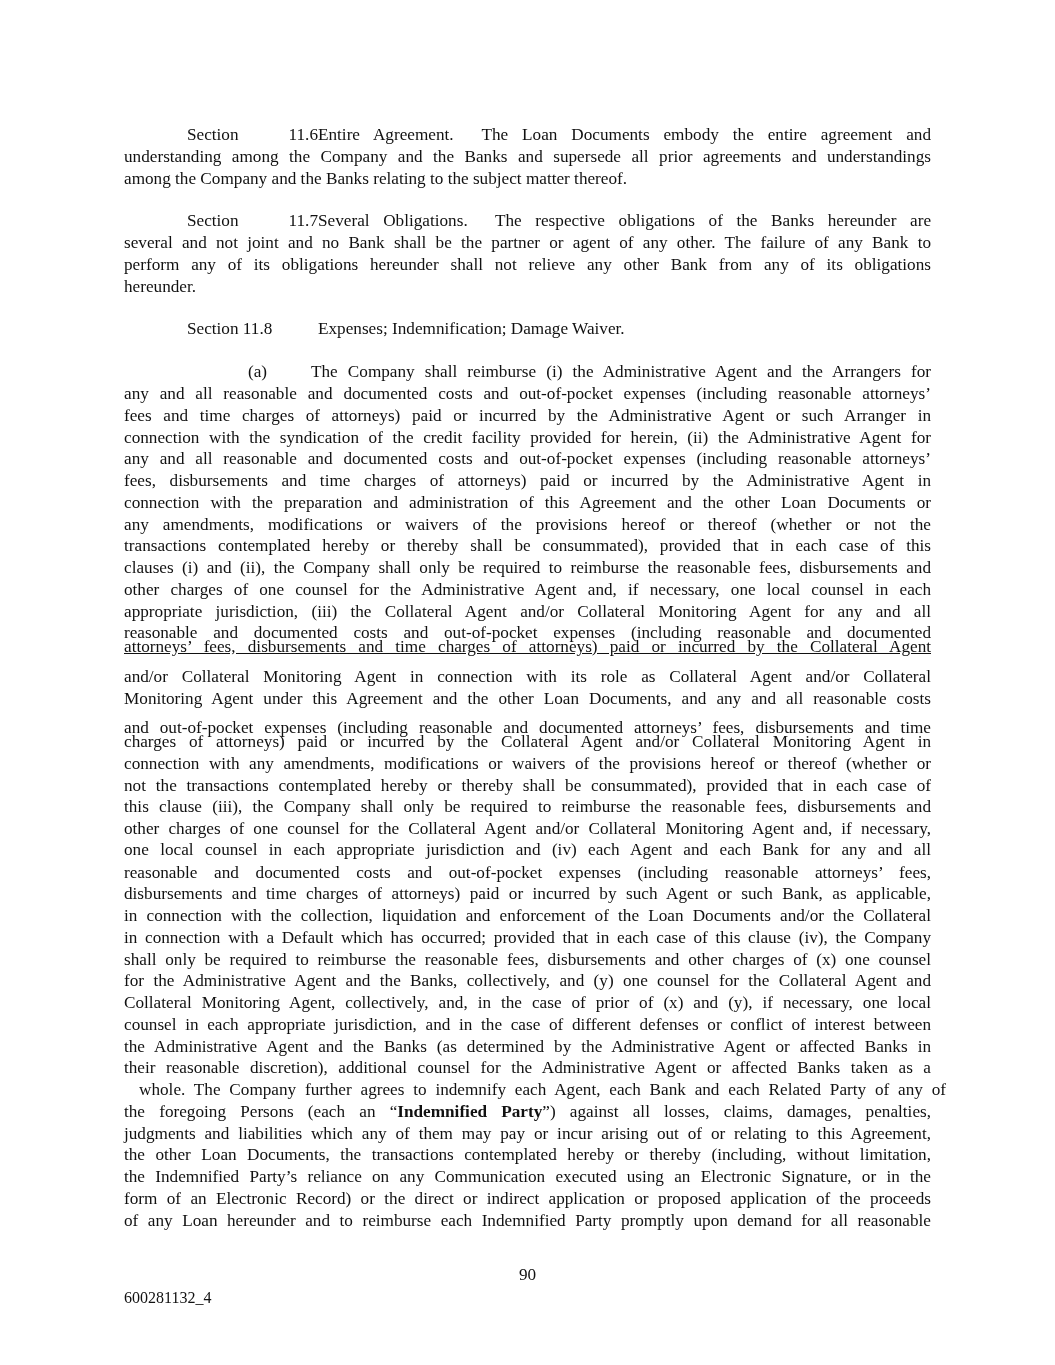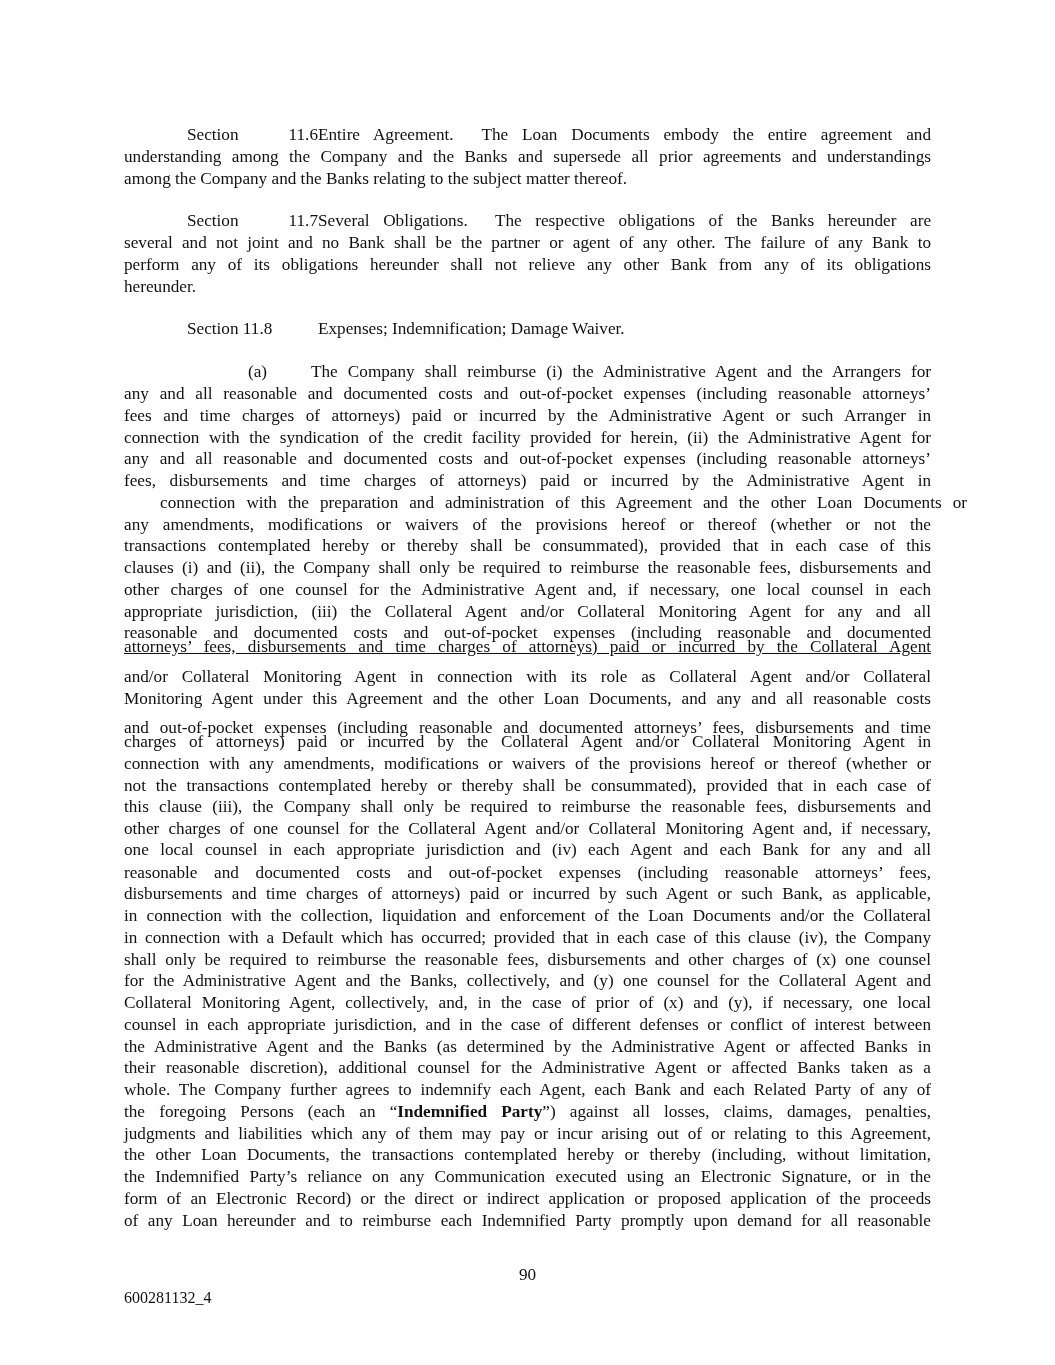--- a/index.html
+++ b/index.html
@@ -38,21 +38,21 @@
 
   <div class="line ind1 last" style="top:318px"><span class="sec-num">Section 11.8</span><span class="u">Expenses; Indemnification; Damage Waiver</span><span>.</span></div>
 
   <div class="line ind2" style="top:361px"><span class="para-label">(a)</span><span>The Company shall reimburse (i) the Administrative Agent and the Arrangers for</span></div>
   <div id="para-a-lines">
       <div class="line" style="top: 383px;">any and all reasonable and documented costs and out-of-pocket expenses (including reasonable attorneys’</div>
       <div class="line" style="top: 404.75px;">fees and time charges of attorneys) paid or incurred by the Administrative Agent or such Arranger in</div>
       <div class="line" style="top: 426.5px;">connection with the syndication of the credit facility provided for herein, (ii) the Administrative Agent for</div>
       <div class="line" style="top: 448.25px;">any and all reasonable and documented costs and out-of-pocket expenses (including reasonable attorneys’</div>
       <div class="line" style="top: 470px;">fees, disbursements and time charges of attorneys) paid or incurred by the Administrative Agent in</div>
-      <div class="line" style="top: 491.75px; margin-left: 36px;">connection with the preparation and administration of this Agreement and the other Loan Documents or</div>
+      <div class="line" style="top: 491.75px;">connection with the preparation and administration of this Agreement and the other Loan Documents or</div>
       <div class="line" style="top: 513.5px;">any amendments, modifications or waivers of the provisions hereof or thereof (whether or not the</div>
       <div class="line" style="top: 535.25px;"><span>transactions contemplated hereby or thereby shall be consummated), </span><span class="u">provided</span><span> that in each case of this</span></div>
       <div class="line" style="top: 557px;">clauses (i) and (ii), the Company shall only be required to reimburse the reasonable fees, disbursements and</div>
       <div class="line" style="top: 578.75px;">other charges of one counsel for the Administrative Agent and, if necessary, one local counsel in each</div>
       <div class="line" style="top: 600.5px;">appropriate jurisdiction, (iii) the Collateral Agent and/or Collateral Monitoring Agent for any and all</div>
       <div class="line" style="top: 622.25px;">reasonable and documented costs and out-of-pocket expenses (including reasonable and documented</div>
       <div class="line" style="top: 636px; text-decoration: underline;">attorneys’ fees, disbursements and time charges of attorneys) paid or incurred by the Collateral Agent</div>
       <div class="line" style="top: 665.75px;">and/or Collateral Monitoring Agent in connection with its role as Collateral Agent and/or Collateral</div>
       <div class="line" style="top: 687.5px;">Monitoring Agent under this Agreement and the other Loan Documents, and any and all reasonable costs</div>
       <div class="line" style="top: 709.25px; margin-top: 8px;">and out-of-pocket expenses (including reasonable and documented attorneys’ fees, disbursements and time</div>
@@ -65,21 +65,21 @@
       <div class="line" style="top: 861.5px;">reasonable and documented costs and out-of-pocket expenses (including reasonable attorneys’ fees,</div>
       <div class="line" style="top: 883.25px;">disbursements and time charges of attorneys) paid or incurred by such Agent or such Bank, as applicable,</div>
       <div class="line" style="top: 905px;">in connection with the collection, liquidation and enforcement of the Loan Documents and/or the Collateral</div>
       <div class="line" style="top: 926.75px;"><span>in connection with a Default which has occurred; </span><span class="u">provided</span><span> that in each case of this clause (iv), the Company</span></div>
       <div class="line" style="top: 948.5px;">shall only be required to reimburse the reasonable fees, disbursements and other charges of (x) one counsel</div>
       <div class="line" style="top: 970.25px;">for the Administrative Agent and the Banks, collectively, and (y) one counsel for the Collateral Agent and</div>
       <div class="line" style="top: 992px;">Collateral Monitoring Agent, collectively, and, in the case of prior of (x) and (y), if necessary, one local</div>
       <div class="line" style="top: 1013.75px;">counsel in each appropriate jurisdiction, and in the case of different defenses or conflict of interest between</div>
       <div class="line" style="top: 1035.5px;">the Administrative Agent and the Banks (as determined by the Administrative Agent or affected Banks in</div>
       <div class="line" style="top: 1057.25px;">their reasonable discretion), additional counsel for the Administrative Agent or affected Banks taken as a</div>
-      <div class="line" style="top: 1079px;">whole.  The Company further agrees to indemnify each Agent, each Bank and each Related Party of any of</div>
+      <div class="line" style="top: 1079px; margin-left: 15px;">whole.  The Company further agrees to indemnify each Agent, each Bank and each Related Party of any of</div>
       <div class="line" style="top: 1100.75px;"><span>the foregoing Persons (each an “</span><span class="b">Indemnified Party</span><span>”) against all losses, claims, damages, penalties,</span></div>
       <div class="line" style="top: 1122.5px;">judgments and liabilities which any of them may pay or incur arising out of or relating to this Agreement,</div>
       <div class="line" style="top: 1144.25px;">the other Loan Documents, the transactions contemplated hereby or thereby (including, without limitation,</div>
       <div class="line" style="top: 1166px;">the Indemnified Party’s reliance on any Communication executed using an Electronic Signature, or in the</div>
       <div class="line" style="top: 1187.75px;">form of an Electronic Record) or the direct or indirect application or proposed application of the proceeds</div>
       <div class="line" style="top: 1209.5px;">of any Loan hereunder and to reimburse each Indemnified Party promptly upon demand for all reasonable</div>
     </div>
 
   <div class="page-num">90</div>
   <div class="doc-id">600281132_4</div>

